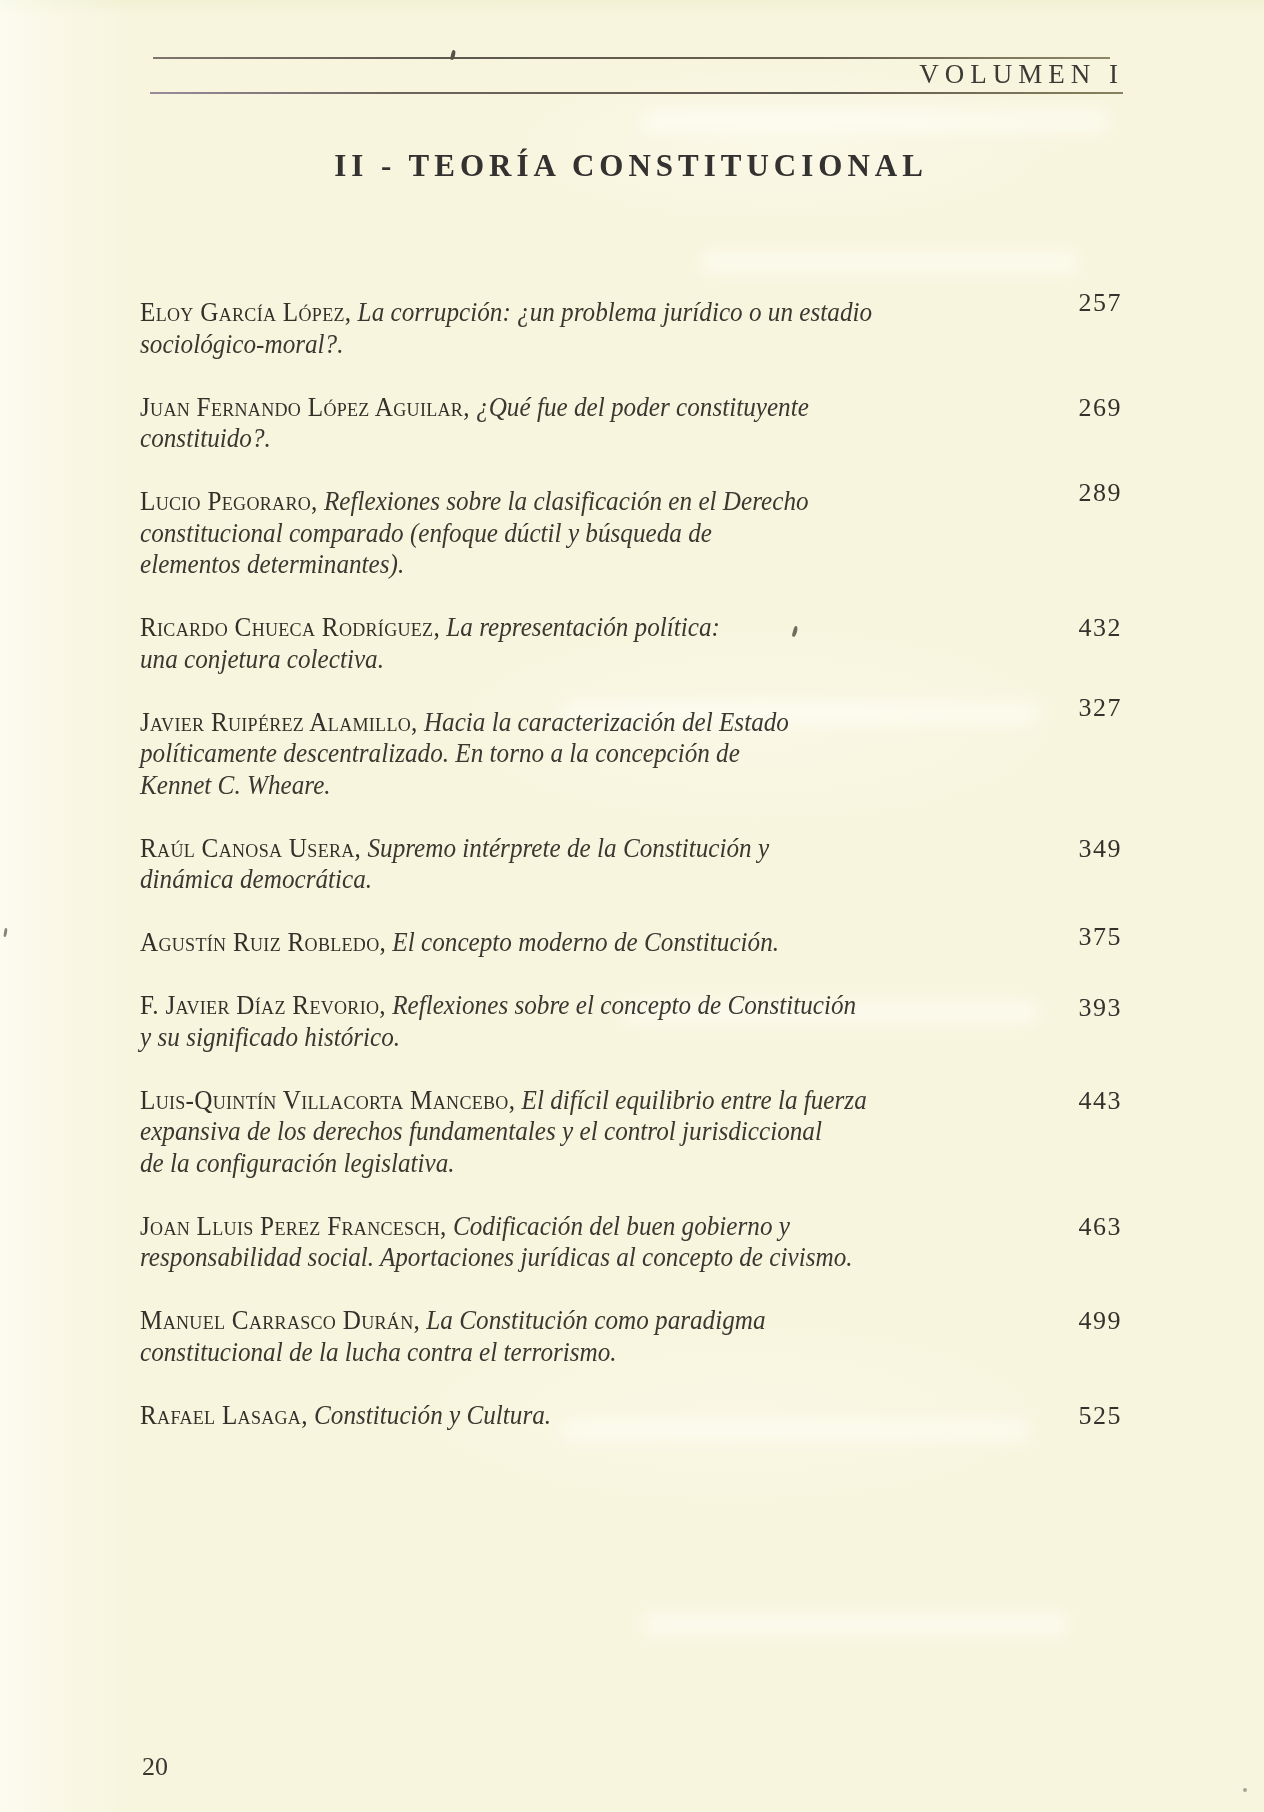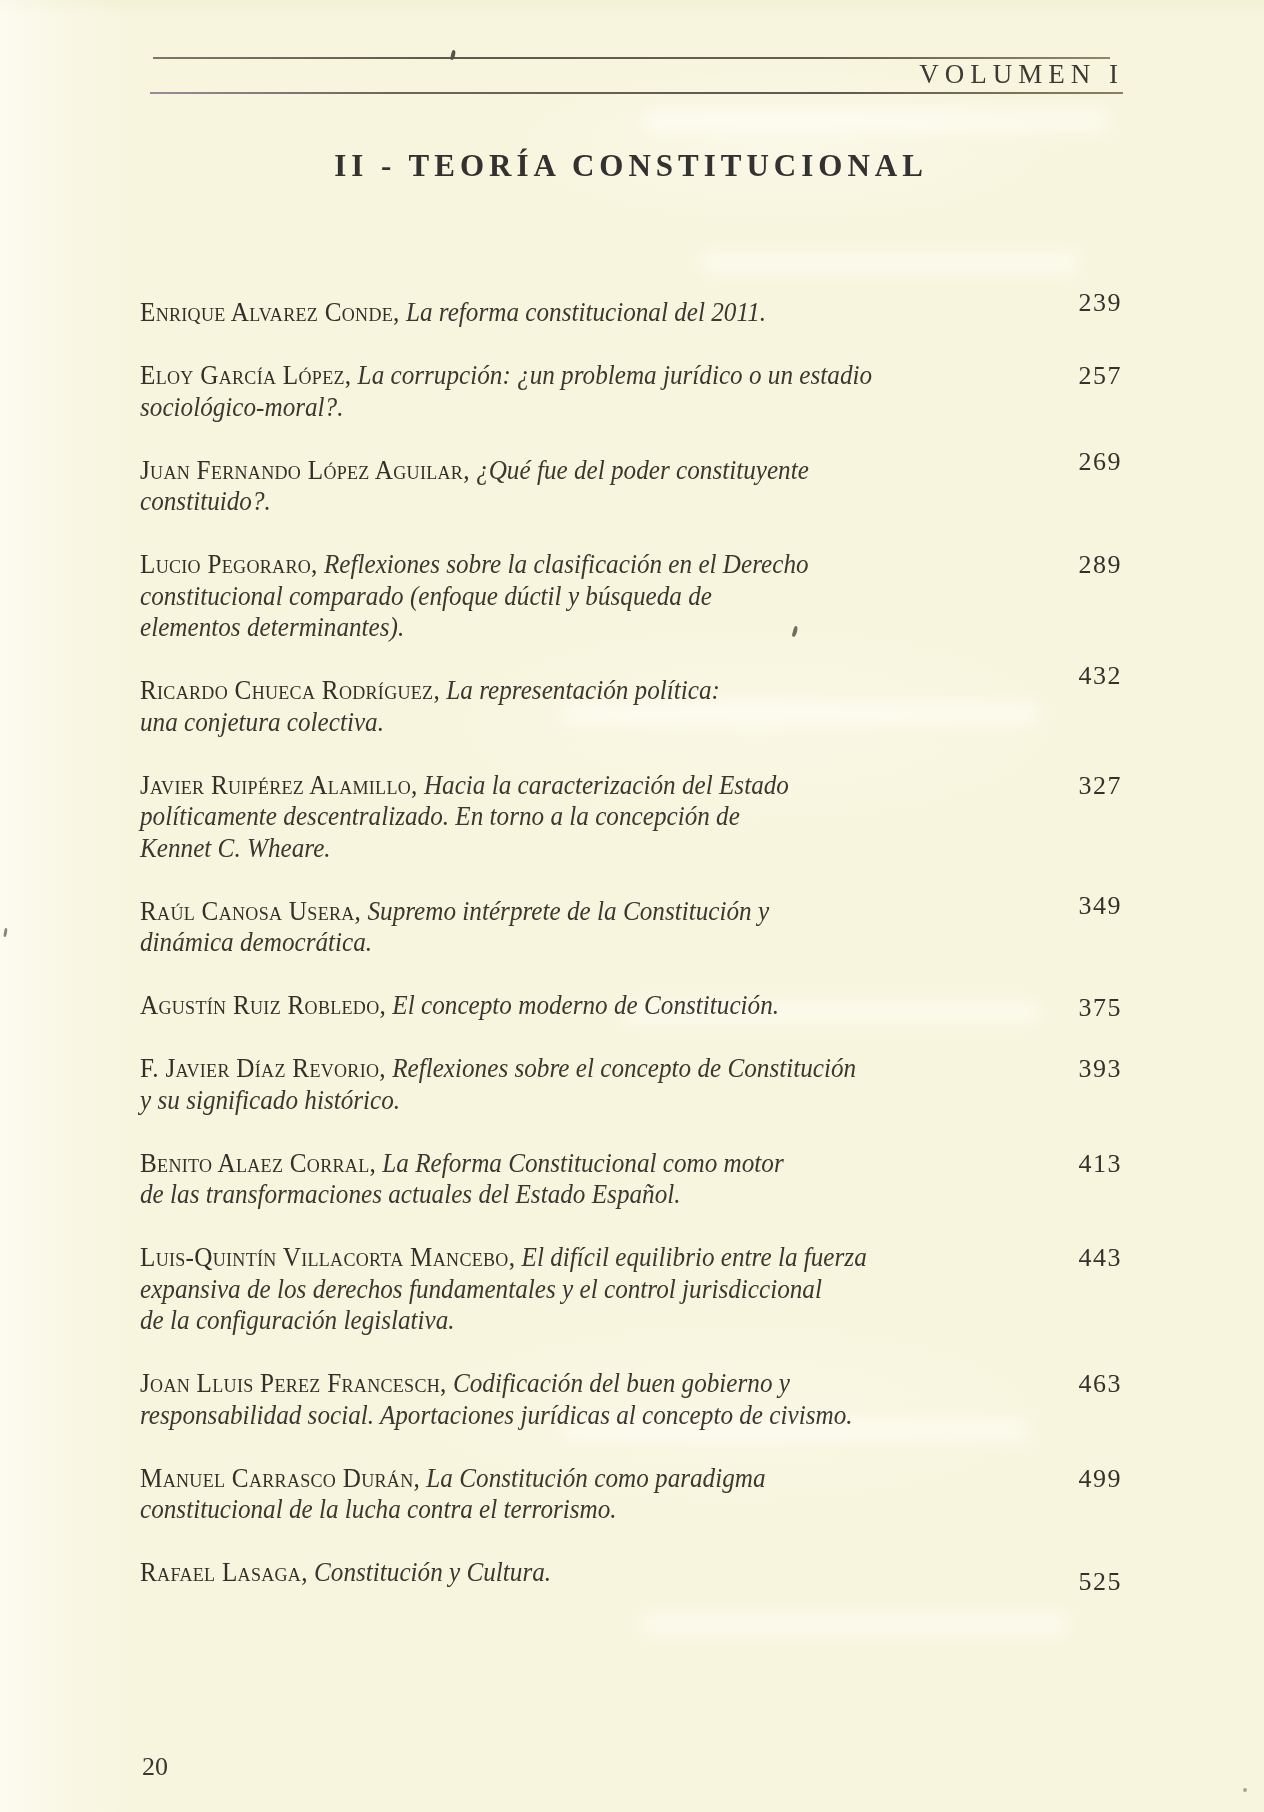--- a/index.html
+++ b/index.html
@@ -76,28 +76,20 @@
   <div class="ghost" style="left:560px;top:1418px;width:470px;height:24px;"></div>
   <div class="ghost" style="left:640px;top:1612px;width:430px;height:24px;"></div>
 
   <div class="rule rule-1"></div>
   <div class="volume">VOLUMEN I</div>
   <div class="rule rule-2"></div>
 
   <h1 class="section-title">II - TEORÍA CONSTITUCIONAL</h1>
 
   <div class="toc">
-  <div class="entry">
-    <div class="entry-text">
-      <div class="line first-line">
-        <span class="author">Enrique Alvarez Conde,</span><span class="title"> La reforma constitucional del 2011.</span>
-      </div>
-    </div>
-    <div class="pagenum">239</div>
-  </div>
 
   <div class="entry">
     <div class="entry-text">
       <div class="line first-line">
         <span class="author">Eloy García López,</span><span class="title"> La corrupción: ¿un problema jurídico o un estadio</span>
       </div>
     <div class="line title">sociológico-moral?.</div>
         </div>
     <div class="pagenum">257</div>
   </div>
@@ -166,29 +158,20 @@
   <div class="entry">
     <div class="entry-text">
       <div class="line first-line">
         <span class="author">F. Javier Díaz Revorio,</span><span class="title"> Reflexiones sobre el concepto de Constitución</span>
       </div>
     <div class="line title">y su significado histórico.</div>
         </div>
     <div class="pagenum">393</div>
   </div>
 
-  <div class="entry">
-    <div class="entry-text">
-      <div class="line first-line">
-        <span class="author">Benito Alaez Corral,</span><span class="title"> La Reforma Constitucional como motor</span>
-      </div>
-    <div class="line title">de las transformaciones actuales del Estado Español.</div>
-        </div>
-    <div class="pagenum">413</div>
-  </div>
 
   <div class="entry">
     <div class="entry-text">
       <div class="line first-line">
         <span class="author">Luis-Quintín Villacorta Mancebo,</span><span class="title"> El difícil equilibrio entre la fuerza</span>
       </div>
     <div class="line title">expansiva de los derechos fundamentales y el control jurisdiccional</div>
           <div class="line title">de la configuración legislativa.</div>
         </div>
     <div class="pagenum">443</div>

